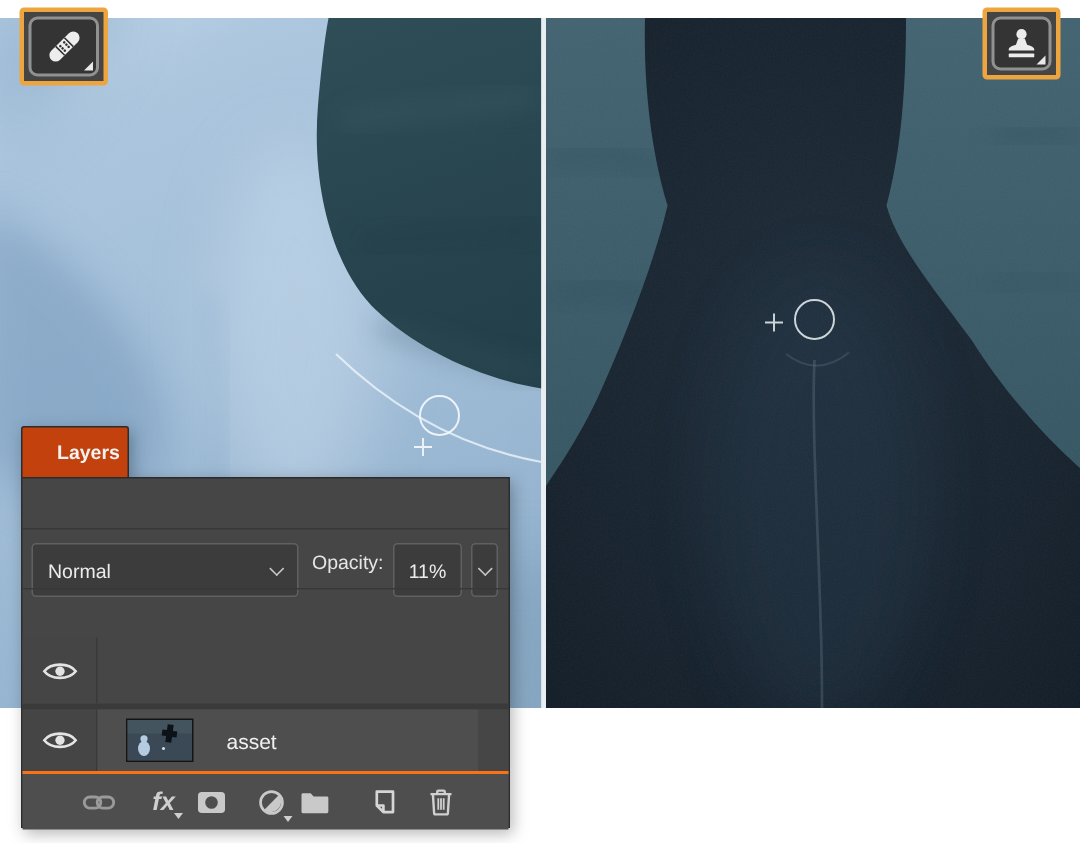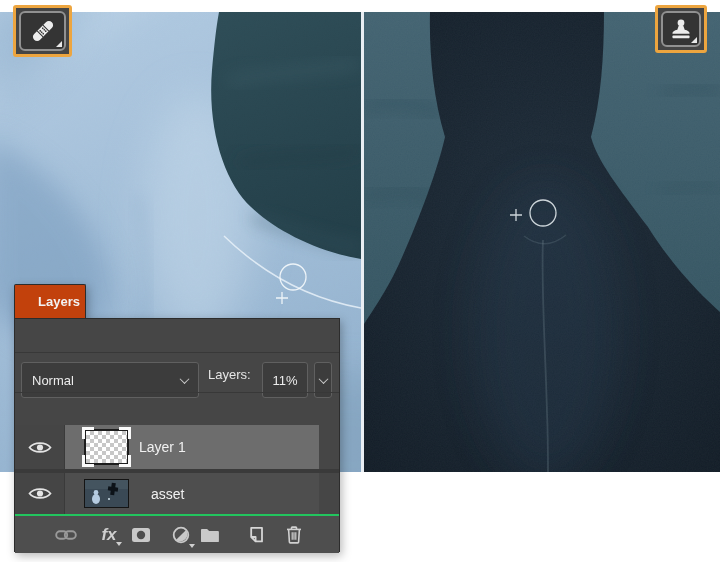--- a/index.html
+++ b/index.html
@@ -62,21 +62,21 @@
        background-image:linear-gradient(45deg,#c7c7c7 25%,transparent 25%,transparent 75%,#c7c7c7 75%),
                         linear-gradient(45deg,#c7c7c7 25%,transparent 25%,transparent 75%,#c7c7c7 75%);
        background-size:8px 8px; background-position:0 0,4px 4px; }
   .bracket { position:absolute; width:12px; height:12px; border:3px solid #fafafa; }
   .b-tl { left:-4px; top:-4px;  border-right:none; border-bottom:none; }
   .b-tr { right:-4px; top:-4px; border-left:none;  border-bottom:none; }
   .b-bl { left:-4px; bottom:-4px; border-right:none; border-top:none; }
   .b-br { right:-4px; bottom:-4px; border-left:none; border-top:none; }
   .thumb-photo { width:45px; height:29px; border:1px solid #141414; }
 
-  .panel-footer { position:absolute; left:0; top:195px; width:100%; height:39px; background:#4e4e4e; border-top:2px solid #22c55e; }
+  .panel-footer { position:absolute; left:0; top:195px; width:100%; height:39px; background:#4e4e4e; border-top:2px solid #f97316; }
   .ficon { position:absolute; top:50%; transform:translate(-50%,-50%); width:26px; height:26px;
            display:flex; align-items:center; justify-content:center; }
   .fx-label { position:relative; font-size:17px; font-style:italic; font-weight:bold; color:#cfcfcf; }
   .mini-caret { position:absolute; width:0; height:0; border-left:3.5px solid transparent; border-right:3.5px solid transparent;
                 border-top:4.5px solid #cfcfcf; }
 </style>
 </head>
 <body>
 
 <div id="stage">
@@ -206,46 +206,37 @@
     <div class="panel-tab">
       <span>Layers</span>
     </div>
     <div class="panel-body">
       <div id="div1" class="hdiv"></div>
 
       <div id="blend-select" class="select-box">
         <span>Normal</span>
         <span class="chev"></span>
       </div>
-      <span id="opacity-label">Layers:</span>
+      <span id="opacity-label">Opacity:</span>
       <div id="opacity-value" class="select-box">
         <span>11%</span>
       </div>
       <div id="opacity-chev" class="select-box">
         <span class="chev"></span>
       </div>
 
       <div id="div2" class="hdiv"></div>
 
       <div class="rows">
         <div class="layer-row row-1">
           <div class="eye-cell">
             <svg width="24" height="15" viewBox="0 0 24 15">
               <path d="M1.5,7.5 C6,1.6 18,1.6 22.5,7.5 C18,13.4 6,13.4 1.5,7.5 Z" stroke="#e4e4e4" stroke-width="1.7" fill="none"></path>
               <circle cx="12" cy="7.5" r="3.1" fill="#e4e4e4"></circle>
             </svg>
-          </div>
-          <div class="row-content">
-            <div class="thumb thumb-checker">
-              <span class="bracket b-tl"></span>
-              <span class="bracket b-tr"></span>
-              <span class="bracket b-bl"></span>
-              <span class="bracket b-br"></span>
-            </div>
-            <span class="layer-label">Layer 1</span>
           </div>
         </div>
 
         <div class="row-gap"></div>
 
         <div class="layer-row row-2">
           <div class="eye-cell">
             <svg width="24" height="15" viewBox="0 0 24 15">
               <path d="M1.5,7.5 C6,1.6 18,1.6 22.5,7.5 C18,13.4 6,13.4 1.5,7.5 Z" stroke="#e4e4e4" stroke-width="1.7" fill="none"></path>
               <circle cx="12" cy="7.5" r="3.1" fill="#e4e4e4"></circle>

